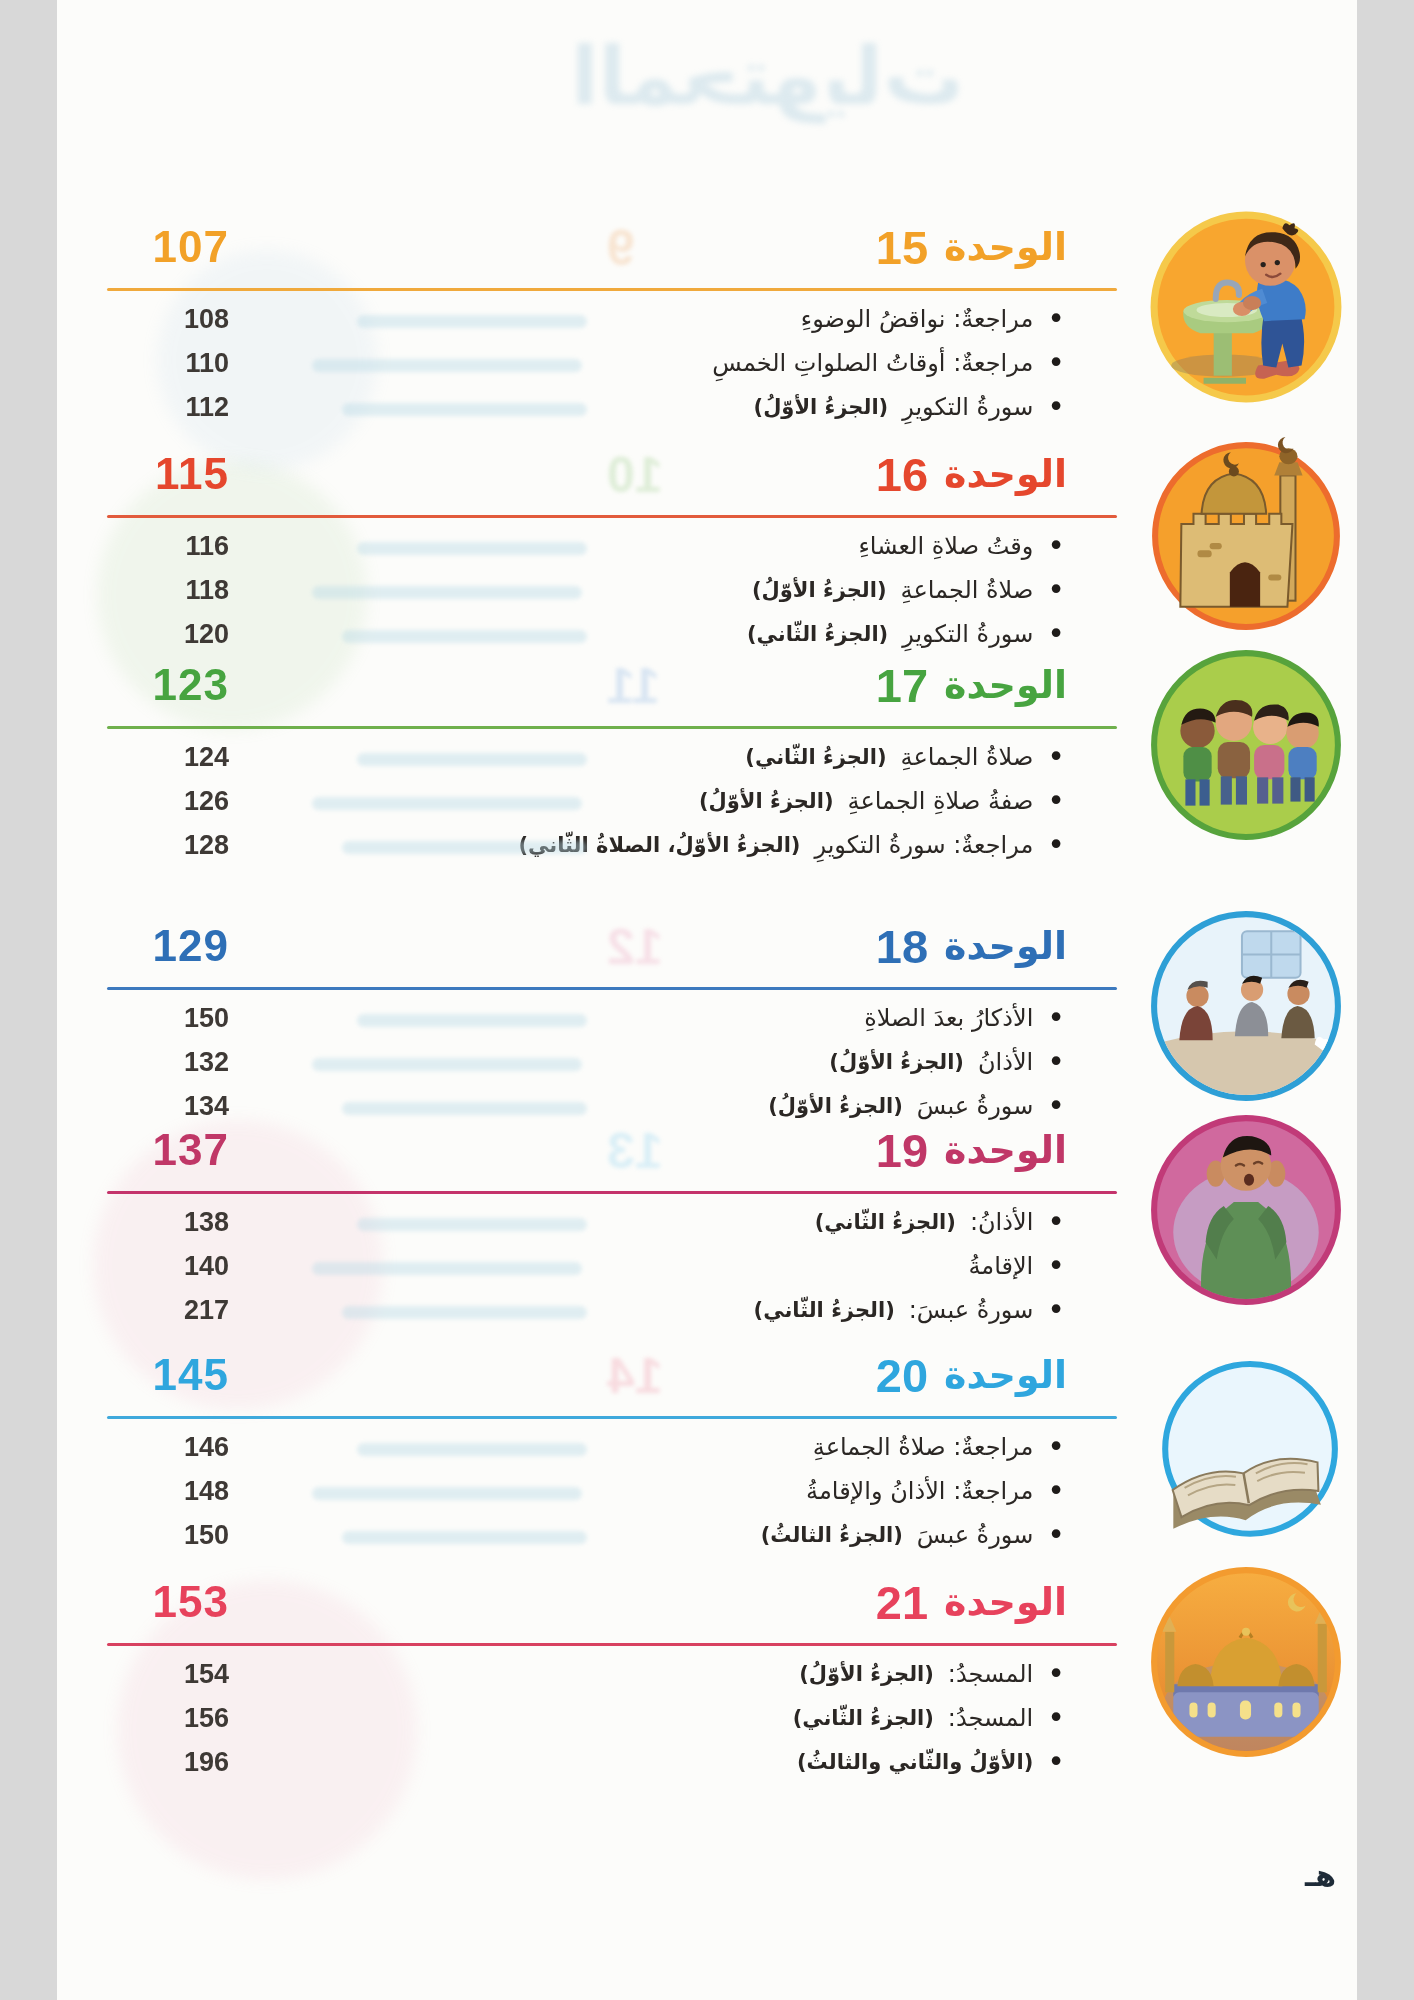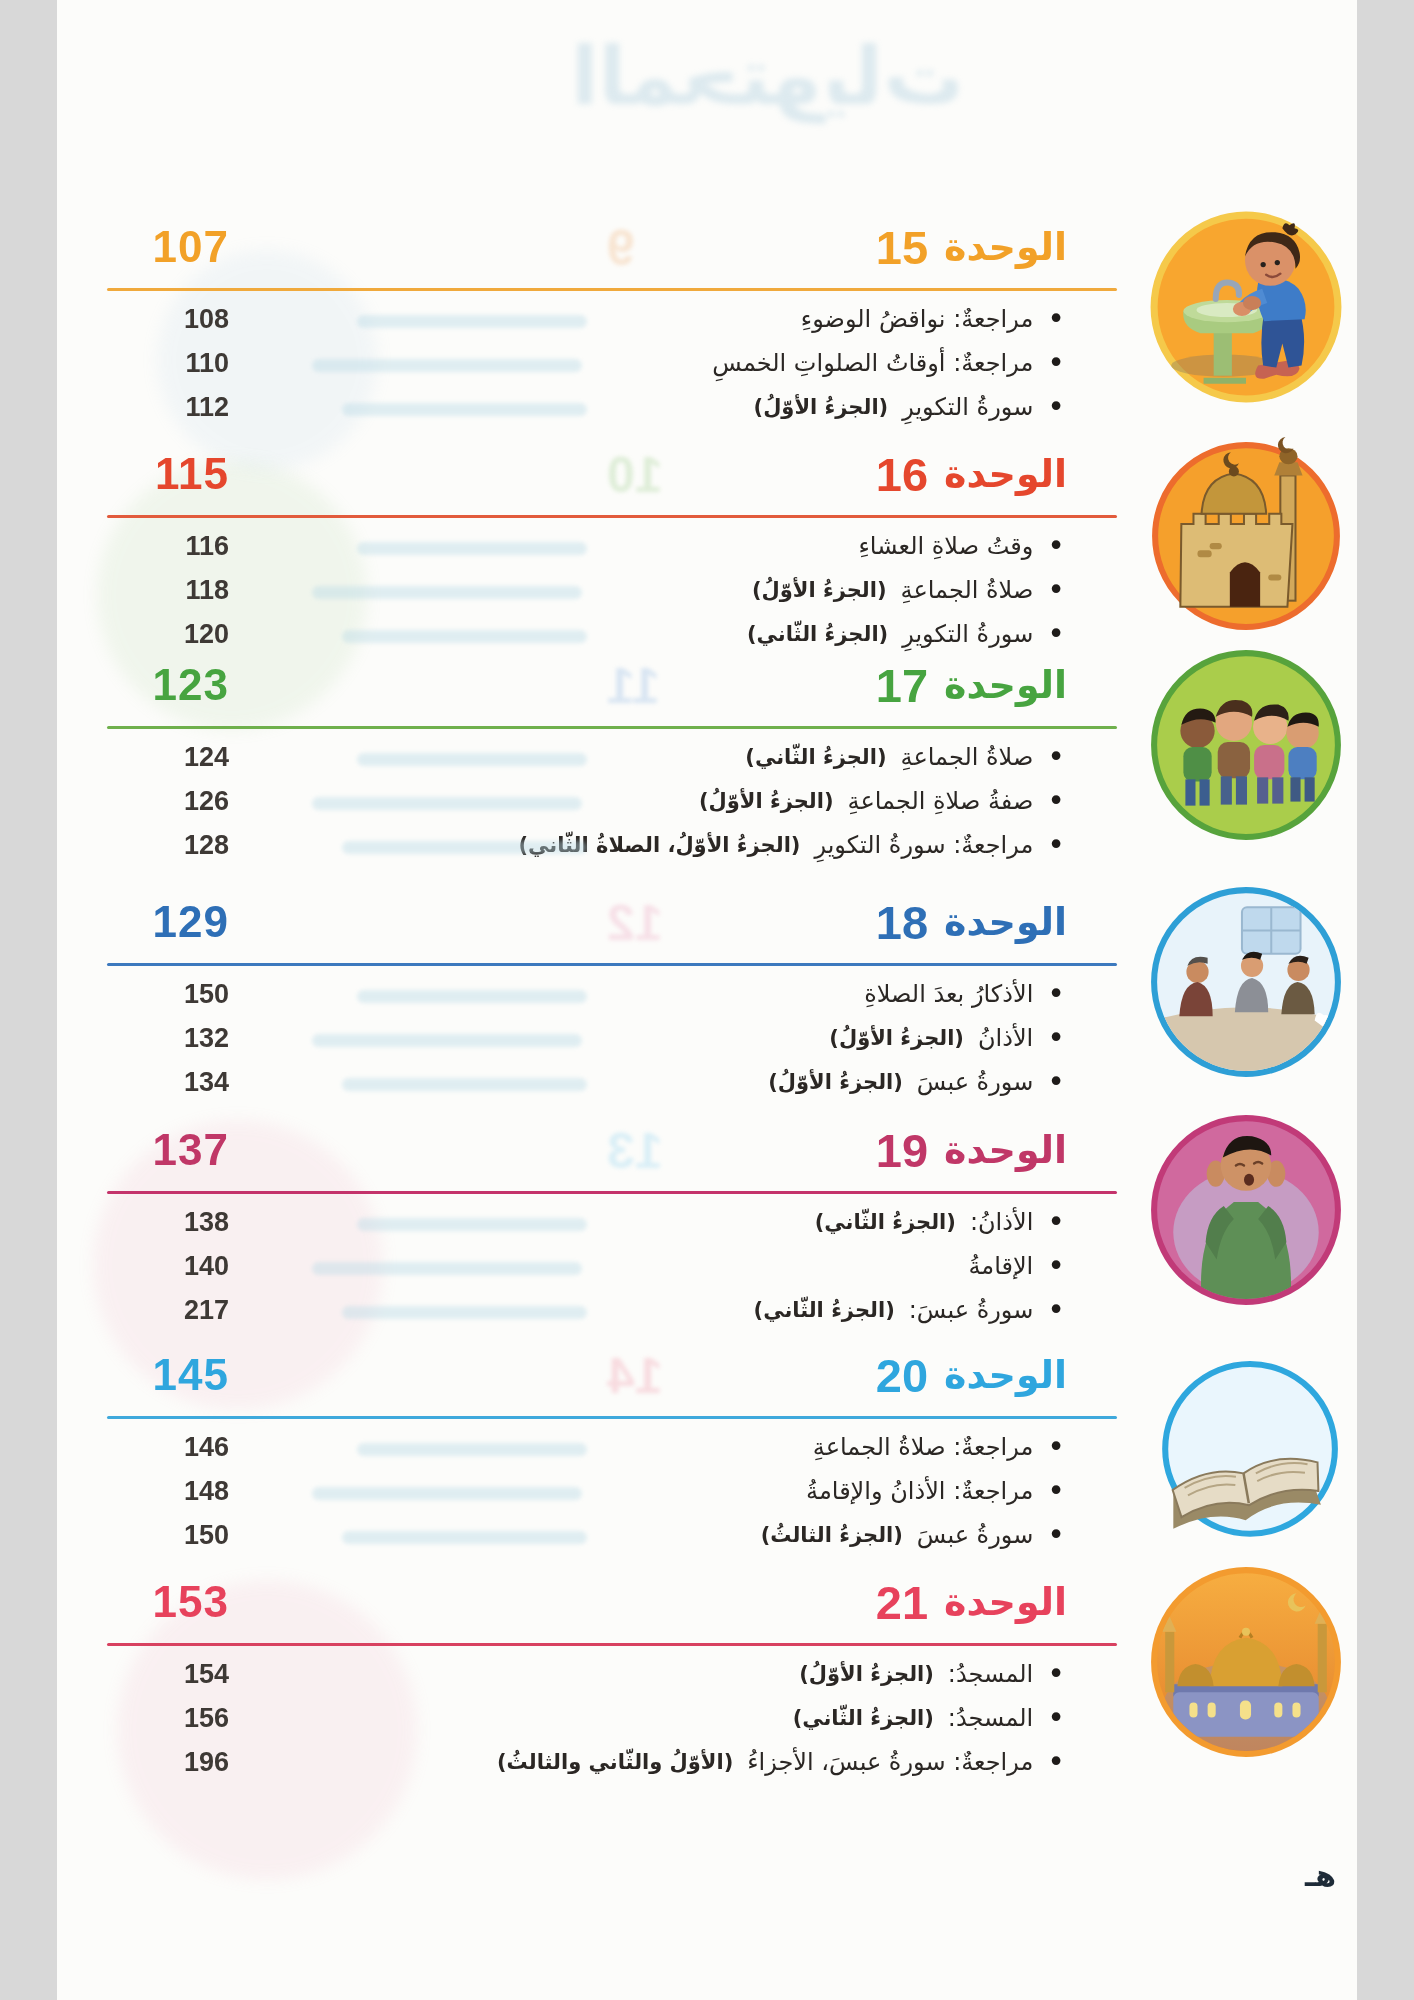--- a/index.html
+++ b/index.html
@@ -18,21 +18,21 @@
   .gl2{left:205px;top:148px;width:270px;}
   .gl3{left:235px;top:192px;width:245px;}
   .ghost-circle{position:absolute;border-radius:50%;opacity:.12;filter:blur(8px);}
   .gc1{left:40px;top:460px;width:270px;height:270px;background:#9CC98C;}
   .gc2{left:36px;top:1120px;width:290px;height:290px;background:#E89CB5;}
   .gc3{left:60px;top:1580px;width:300px;height:300px;background:#E89CB5;}
   .gc4{left:100px;top:250px;width:220px;height:220px;background:#A9C8E0;}
 
   
   .unit{position:absolute;left:50px;width:1010px;}
-  .u15{top:211px;} .u16{top:438px;} .u17{top:649px;} .u18{top:886px;}
+  .u15{top:211px;} .u16{top:438px;} .u17{top:649px;} .u18{top:910px;}
   .u19{top:1114px;} .u20{top:1339px;} .u21{top:1566px;}
 
   .unit-header{display:flex;justify-content:space-between;align-items:center;
         height:72px;padding:0 50px 0 18px;}
   .unit-page{font-family:"Liberation Sans",sans-serif;font-weight:bold;font-size:44px;
         width:104px;text-align:right;letter-spacing:1px;}
   .unit-title{display:flex;align-items:center;gap:16px;font-weight:bold;font-size:38px;}
   .unit-num{font-family:"Liberation Sans",sans-serif;font-size:47px;line-height:1;}
   .unit-line{height:3px;border-radius:2px;margin-top:5px;}
 
@@ -468,21 +468,20 @@
         <div class="item-label" dir="rtl">
           <span class="bullet">•</span>
           <span class="item-main">المسجدُ:</span>
           <span class="item-note">(الجزءُ الثّاني)</span>
         </div>
       </div>
       <div class="item-row">
         <div class="item-page">196</div>
         <div class="item-label" dir="rtl">
           <span class="bullet">•</span>
-          <span class="item-main">مراجعةٌ: سورةُ عبسَ، الأجزاءُ</span>
           <span class="item-note">(الأوّلُ والثّاني والثالثُ)</span>
         </div>
       </div>
     </div>
     <div class="illus">
       <svg viewBox="0 0 200 200">
         <defs>
           <linearGradient id="g21" x1="0" y1="0" x2="0" y2="1">
             <stop offset="0" stop-color="#F7AE41"></stop>
               <stop offset="1" stop-color="#E2802B"></stop>

